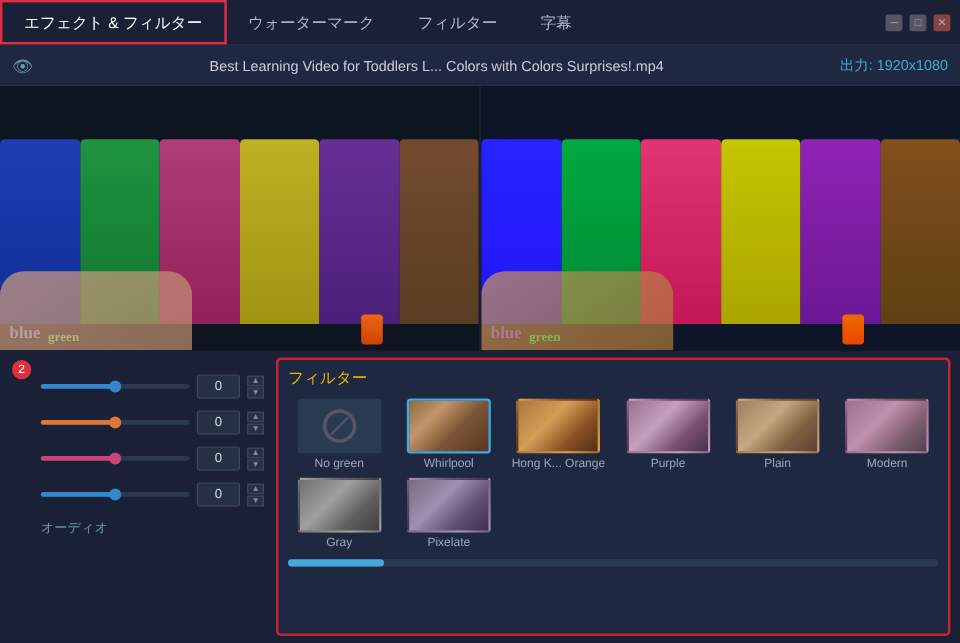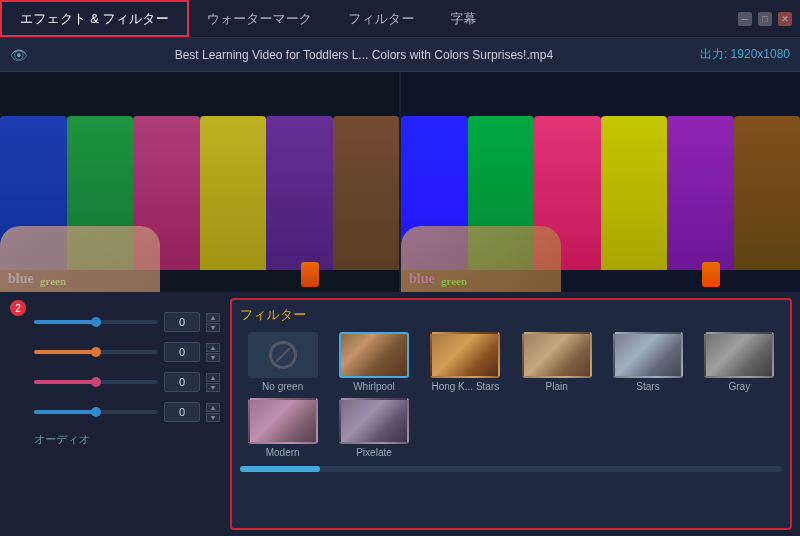--- a/index.html
+++ b/index.html
@@ -605,45 +605,45 @@
             <span class="filter-label">No green</span>
           </div>
 
           <div class="filter-item">
             <div class="filter-thumb ft-whirlpool selected"></div>
             <span class="filter-label">Whirlpool</span>
           </div>
 
           <div class="filter-item">
             <div class="filter-thumb ft-hongk"></div>
-            <span class="filter-label">Hong K... Stars</span>
-          </div>
-
-
+            <span class="filter-label">Hong K... Orange</span>
+          </div>
+
+
+          <div class="filter-item">
+            <div class="filter-thumb ft-purple"></div>
+            <span class="filter-label">Purple</span>
+          </div>
 
           <div class="filter-item">
             <div class="filter-thumb ft-plain"></div>
             <span class="filter-label">Plain</span>
           </div>
 
 
 
-          <div class="filter-item">
-            <div class="filter-thumb ft-stars"></div>
-            <span class="filter-label">Stars</span>
+
+          <div class="filter-item">
+            <div class="filter-thumb ft-modern"></div>
+            <span class="filter-label">Modern</span>
           </div>
 
           <div class="filter-item">
             <div class="filter-thumb ft-gray"></div>
             <span class="filter-label">Gray</span>
-          </div>
-
-          <div class="filter-item">
-            <div class="filter-thumb ft-modern"></div>
-            <span class="filter-label">Modern</span>
           </div>
 
           <div class="filter-item">
             <div class="filter-thumb ft-pixelate"></div>
             <span class="filter-label">Pixelate</span>
           </div>
 
         </div>
 
         <div class="filter-scrollbar">

